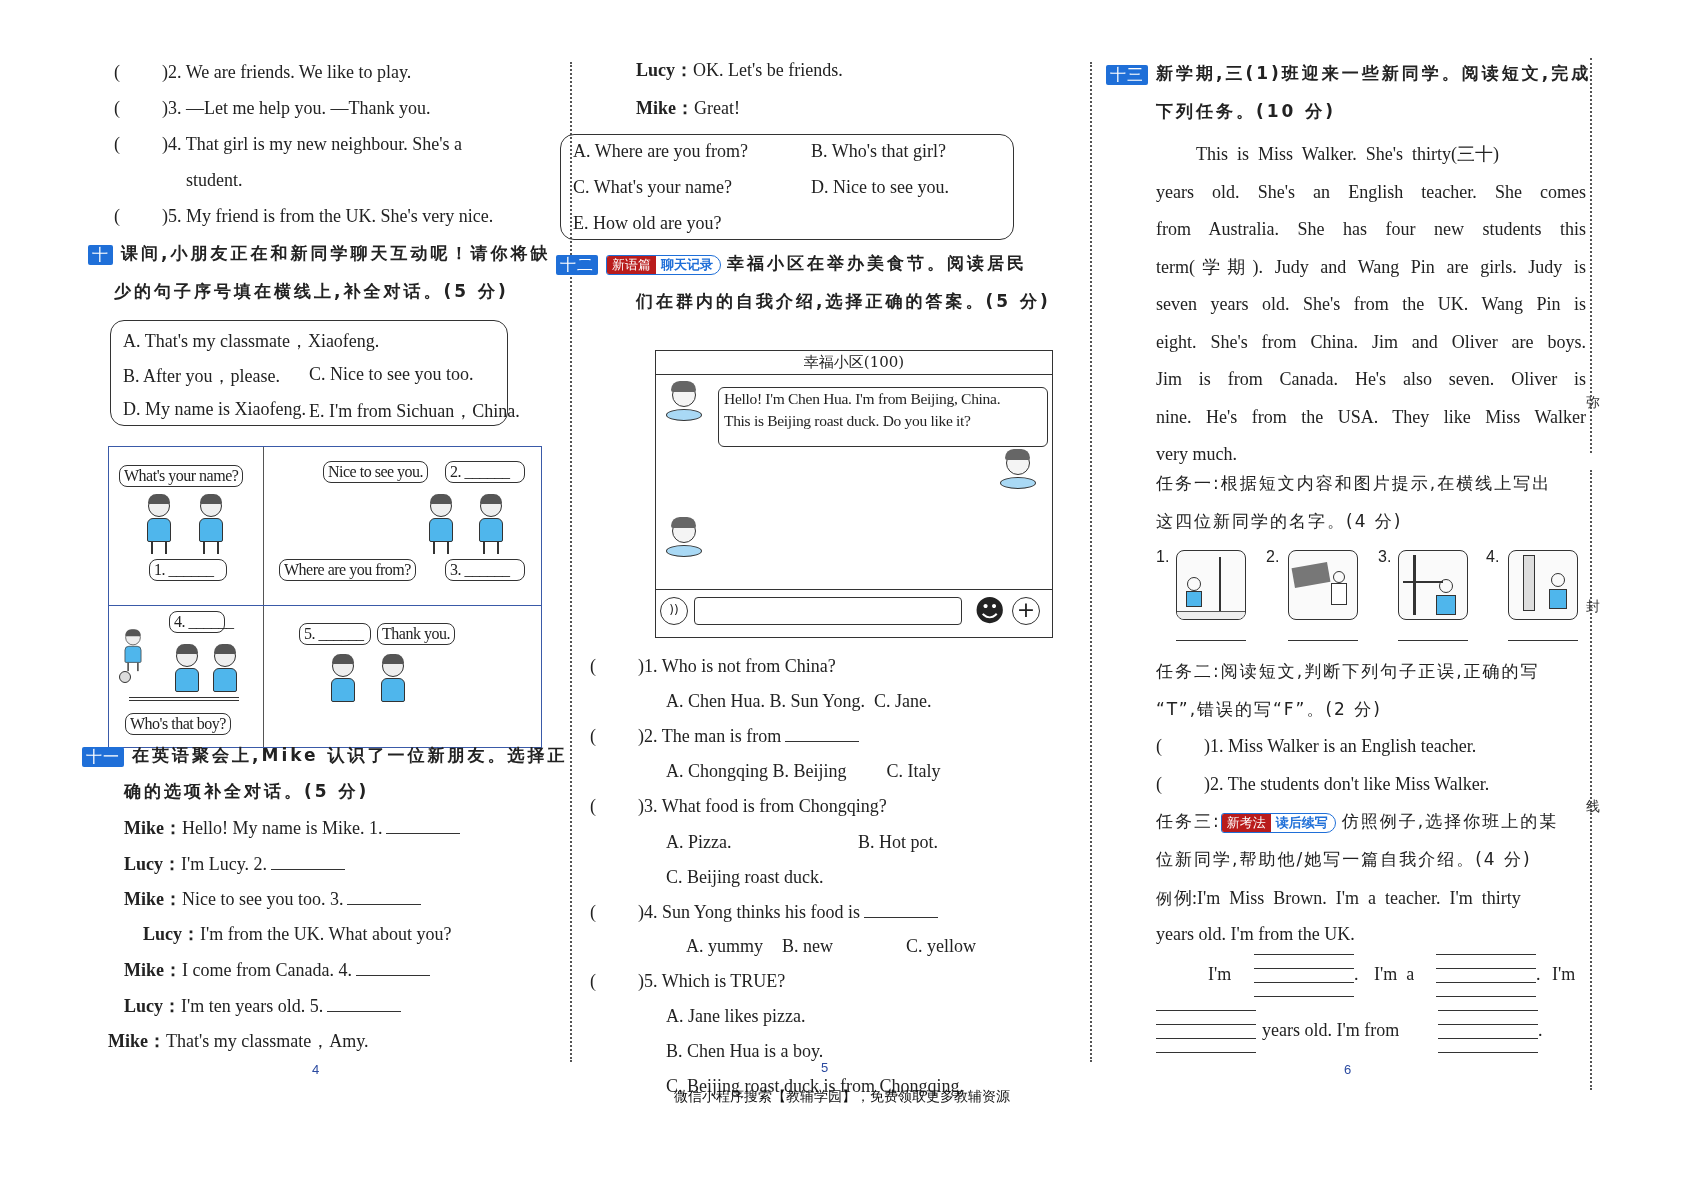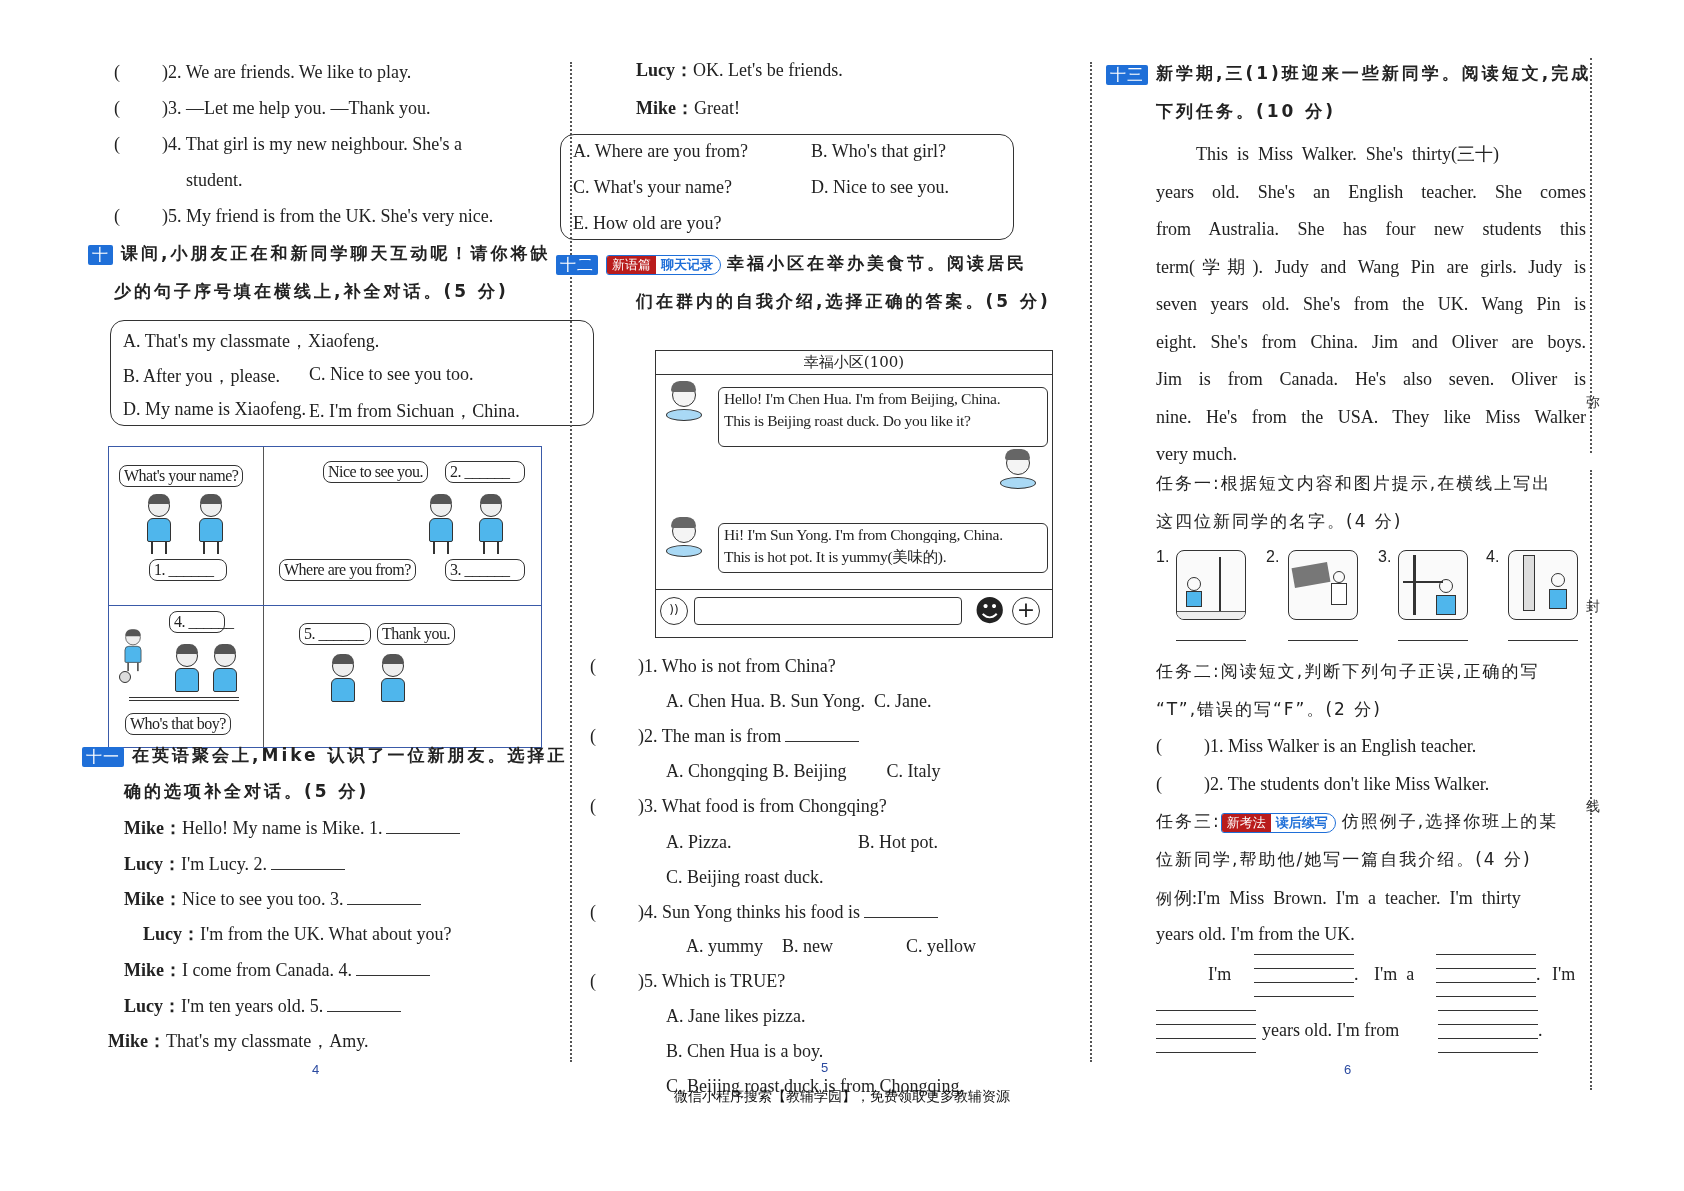--- a/index.html
+++ b/index.html
@@ -55,21 +55,21 @@
   <div class="line" style="top:120px;left:98px;">student.</div>
   <div class="line" style="top:156px;left:26px;">
     <span class="paren">(</span><span>)5.</span> <span>My friend is from the UK. She's very nice.</span>
   </div>
 
   <div class="line" style="top:192px;left:0;">
     <span class="secno">十</span><span class="cn">课间,小朋友正在和新同学聊天互动呢！请你将缺</span>
   </div>
   <div class="line cn" style="top:230px;left:26px;">少的句子序号填在横线上,补全对话。(5 分)</div>
 
-  <div class="box" style="top:270px;left:22px;width:484px;height:106px;">
+  <div class="box" style="top:270px;left:22px;width:398px;height:106px;">
     <div class="line" style="top:8px;left:12px;">A. That's my classmate，Xiaofeng.</div>
     <div class="line" style="top:43px;left:12px;">B. After you，please.</div>
     <div class="line" style="top:43px;left:198px;">C. Nice to see you too.</div>
     <div class="line" style="top:78px;left:12px;">D. My name is Xiaofeng.</div>
     <div class="line" style="top:78px;left:198px;">E. I'm from Sichuan，China.</div>
   </div>
 
   <div style="position:absolute;top:396px;left:20px;width:434px;height:302px;border:1.5px solid #3a5aa8;">
     <div style="position:absolute;left:154px;top:0;height:100%;border-left:1.5px solid #555;"></div>
     <div style="position:absolute;top:158px;left:0;width:100%;border-top:1.5px solid #3a5aa8;"></div>
@@ -182,24 +182,20 @@
 
     <div class="avatar" style="top:100px;left:342px;">
         <div class="h"></div>
         <div class="f"></div>
       </div>
 
     <div class="avatar" style="top:168px;left:8px;">
         <div class="h"></div>
         <div class="f"></div>
       </div>
-    <div class="chatmsg" style="top:172px;left:62px;width:330px;height:50px;">
-      <div>Hi! I'm Sun Yong. I'm from Chongqing, China.</div>
-      <div>This is hot pot. It is yummy(美味的).</div>
-    </div>
 
     <div style="position:absolute;top:238px;left:0;width:100%;border-top:1.5px solid #333;"></div>
     <div style="position:absolute;top:246px;left:4px;width:28px;height:28px;border:1.5px solid #333;border-radius:50%;font-size:12px;line-height:25px;text-align:center;font-family:'DejaVu Sans',sans-serif;">))</div>
     <div style="position:absolute;top:246px;left:38px;width:268px;height:28px;border:1.5px solid #333;border-radius:4px;" title=""></div>
     <div style="position:absolute;top:244px;left:318px;width:32px;height:32px;font-size:30px;line-height:32px;text-align:center;font-family:'DejaVu Sans',sans-serif;">☻</div>
     <div style="position:absolute;top:246px;left:356px;width:28px;height:28px;border:1.5px solid #333;border-radius:50%;font-size:22px;line-height:24px;text-align:center;font-family:'DejaVu Sans',sans-serif;">+</div>
   </div>
 
   <div class="line" style="top:606px;left:0;"><span class="paren">(</span><span>)1.</span> <span>Who is not from China?</span></div>
   <div class="line" style="top:641px;left:76px;"><span>A. Chen Hua.</span>&nbsp;<span>B. Sun Yong.</span>&nbsp;&nbsp;<span>C. Jane.</span></div>

